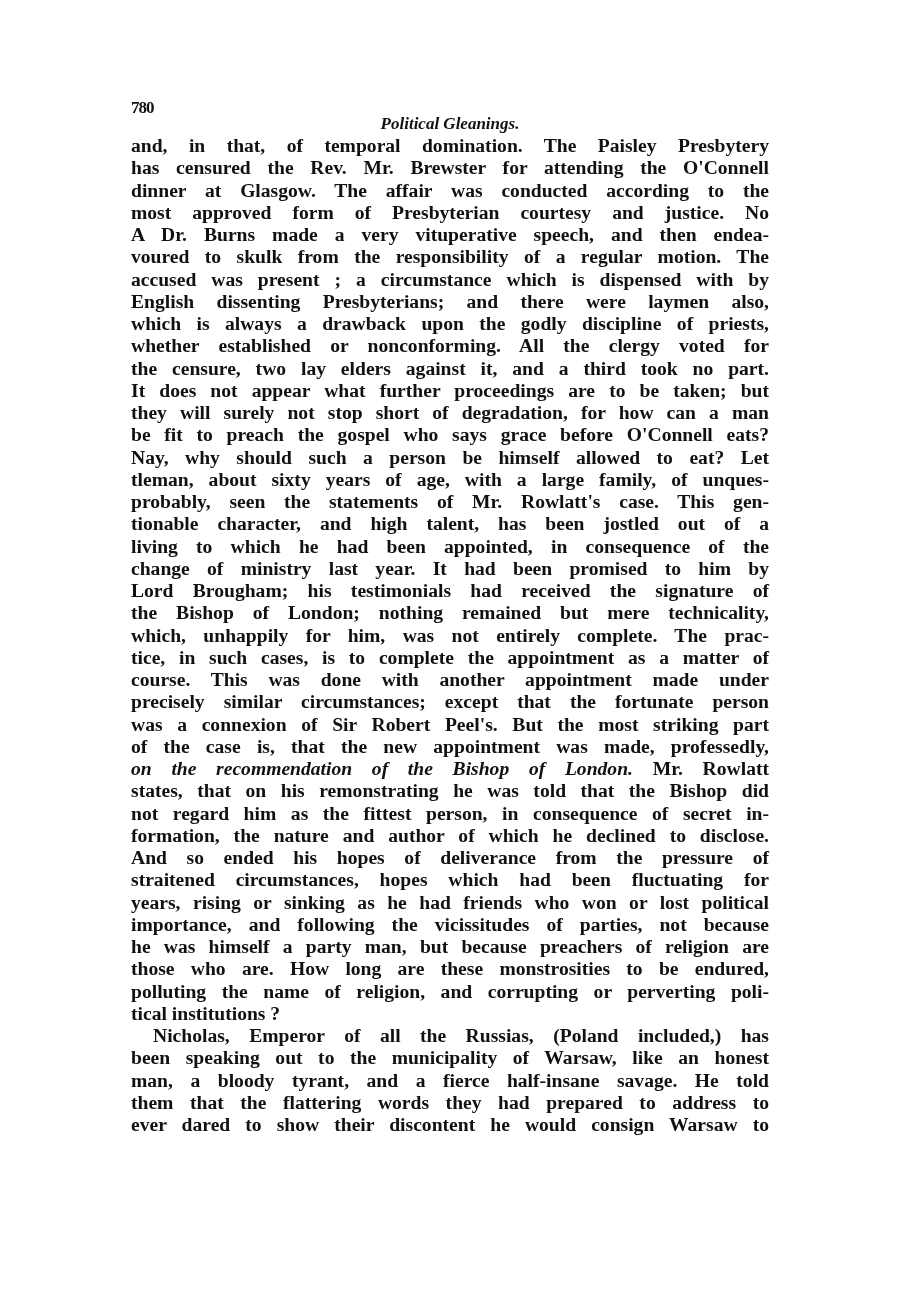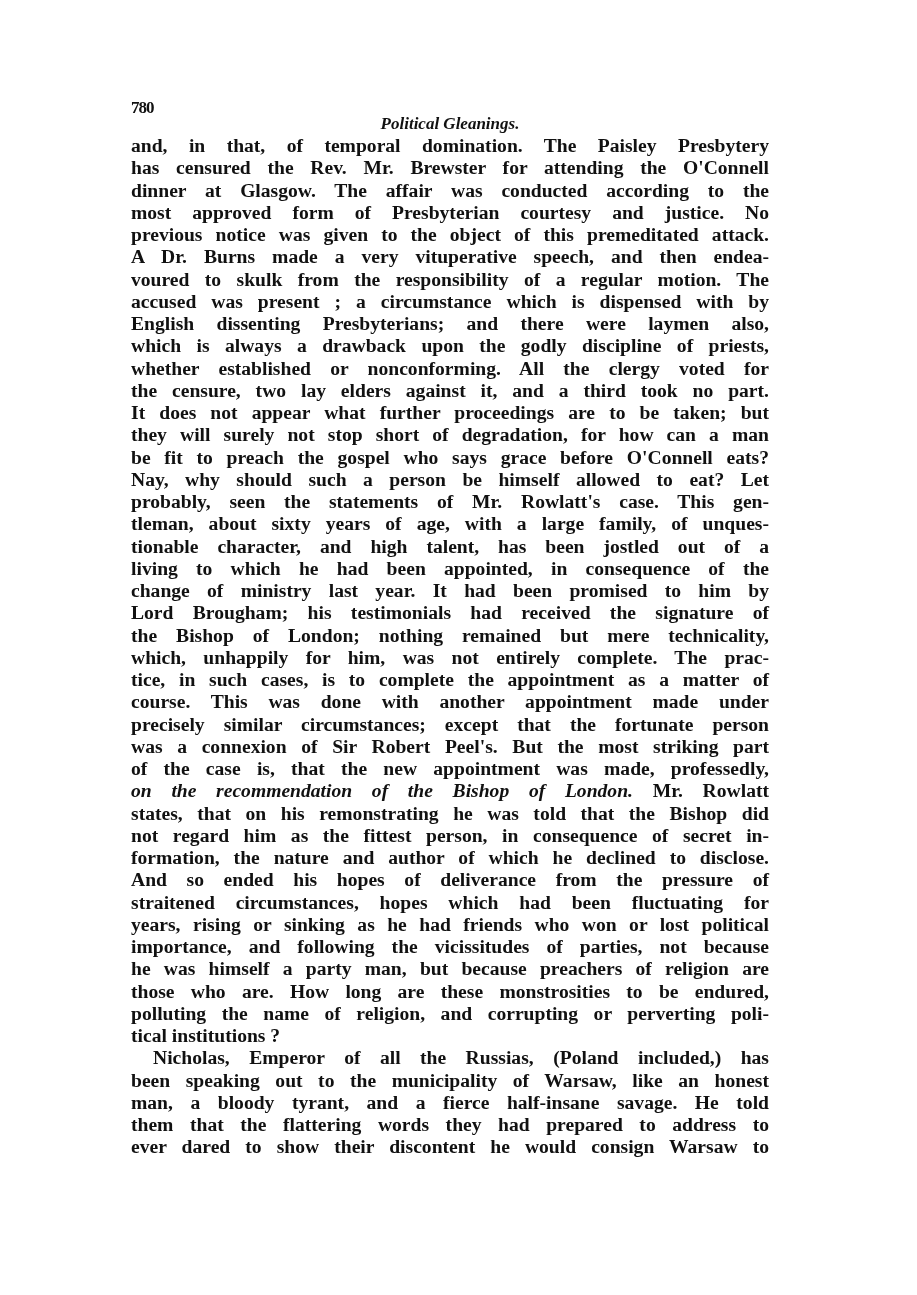--- a/index.html
+++ b/index.html
@@ -79,34 +79,33 @@
     <span class="page-number">780</span>
     <span class="running-title">Political Gleanings.</span>
   </div>
 
   <div class="body-text">
     <div>
       <span class="line">and, in that, of temporal domination.  The Paisley Presbytery</span>
       <span class="line">has censured the Rev. Mr. Brewster for attending the O'Connell</span>
       <span class="line">dinner at Glasgow.  The affair was conducted according to the</span>
       <span class="line">most approved form of Presbyterian courtesy and justice.  No</span>
-      <span class="line">previous notice was given to the object of this premeditated attack.</span>
       <span class="line">A Dr. Burns made a very vituperative speech, and then endea-</span>
       <span class="line">voured to skulk from the responsibility of a regular motion.  The</span>
       <span class="line">accused was present ; a circumstance which is dispensed with by</span>
       <span class="line">English dissenting Presbyterians; and there were laymen also,</span>
       <span class="line">which is always a drawback upon the godly discipline of priests,</span>
       <span class="line">whether established or nonconforming.  All the clergy voted for</span>
       <span class="line">the censure, two lay elders against it, and a third took no part.</span>
       <span class="line">It does not appear what further proceedings are to be taken; but</span>
       <span class="line">they will surely not stop short of degradation, for how can a man</span>
       <span class="line">be fit to preach the gospel who says grace before O'Connell eats?</span>
       <span class="line">Nay, why should such a person be himself allowed to eat?  Let</span>
+      <span class="line">tleman, about sixty years of age, with a large family, of unques-</span>
       <span class="line">probably, seen the statements of Mr. Rowlatt's case.  This gen-</span>
-      <span class="line">tleman, about sixty years of age, with a large family, of unques-</span>
       <span class="line">tionable character, and high talent, has been jostled out of a</span>
       <span class="line">living to which he had been appointed, in consequence of the</span>
       <span class="line">change of ministry last year.  It had been promised to him by</span>
       <span class="line">Lord Brougham; his testimonials had received the signature of</span>
       <span class="line">the Bishop of London; nothing remained but mere technicality,</span>
       <span class="line">which, unhappily for him, was not entirely complete.  The prac-</span>
       <span class="line">tice, in such cases, is to complete the appointment as a matter of</span>
       <span class="line">course.  This was done with another appointment made under</span>
       <span class="line">precisely similar circumstances; except that the fortunate person</span>
       <span class="line">was a connexion of Sir Robert Peel's.  But the most striking part</span>

